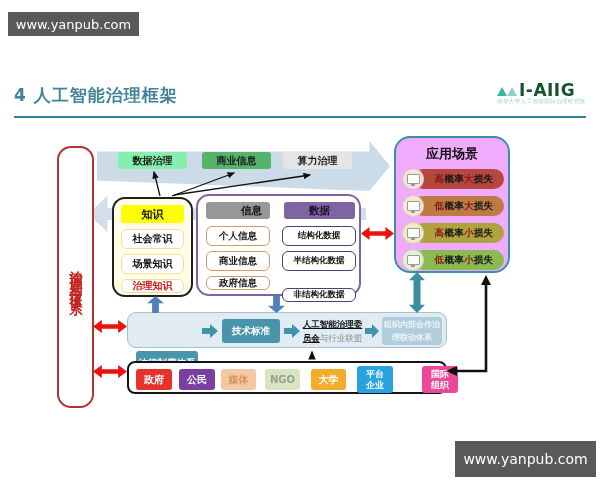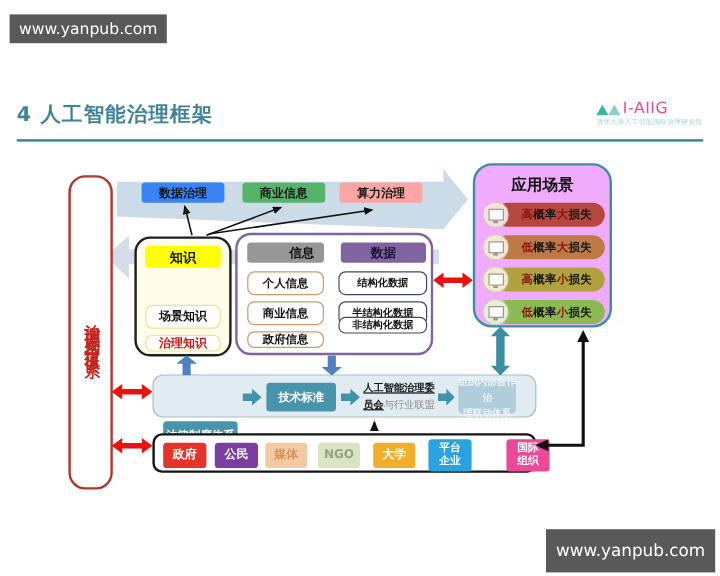--- a/index.html
+++ b/index.html
@@ -13,21 +13,21 @@
   .banner-top{left:8px;top:12px;width:131px;height:24px;font-size:13px;}
   .banner-bottom{left:455px;top:441px;width:141px;height:36px;font-size:14px;}
 
   
   .title{left:14px;top:84px;font-size:17px;font-weight:bold;color:#3f8399;letter-spacing:1px;}
   .underline{left:14px;top:116px;width:572px;height:2px;background:#2f8591;}
   .logo{left:497px;top:85px;width:96px;z-index:3;}
   .logo-row{display:flex;align-items:flex-end;gap:2px;}
   .tri{width:0;height:0;border-left:5px solid transparent;border-right:5px solid transparent;border-bottom:9px solid #3ab3ab;}
   .tri2{border-bottom-color:#8fd0ca;margin-left:-2px;}
-  .logo-text{font-size:13px;font-weight:normal;color:#ec4899;letter-spacing:.5px;line-height:11px;}
+  .logo-text{font-size:17px;font-weight:bold;color:#14532d;letter-spacing:.5px;line-height:11px;}
   .logo-sub{font-size:5.5px;color:#9fd4cf;white-space:nowrap;margin-top:2px;letter-spacing:.4px;}
 
   
   .left-bar{left:57px;top:146px;width:37px;height:262px;border:2px solid #b23531;border-radius:14px;background:#fff;z-index:2;}
   .left-bar span{writing-mode:vertical-rl;font-size:13px;font-weight:bold;color:#c3251f;letter-spacing:4px;}
 
   
   .top-arrow{left:97px;top:141px;width:293px;height:50px;background:#ccdbe8;z-index:1;
     clip-path:polygon(0 21%,93% 21%,93% 0,100% 50%,93% 100%,0 79%);}
   .gov-box{top:152px;height:17px;border-radius:3px;font-size:10px;font-weight:bold;color:#1a1a1a;z-index:3;}
@@ -43,21 +43,21 @@
   .k-item{left:7px;width:63px;height:20px;background:#fff;border:1.5px solid #efe292;border-radius:6px;font-size:10px;font-weight:600;color:#111;}
   .k1{top:30px;} .k2{top:55px;} .k3{top:80px;height:14px;color:#cf1a16;}
 
   
   .p-box{left:196px;top:194px;width:165px;height:102px;background:#fff;border:2px solid #8064a2;border-radius:13px;z-index:2;}
   .i-head{left:8px;top:6px;width:64px;height:17px;background:#979797;border-radius:3px;font-size:10.5px;font-weight:bold;color:#111;padding-left:27px;}
   .i-item{left:8px;width:64px;height:20px;background:#fff;border:1.5px solid #cf9b6e;border-radius:6px;font-size:9.5px;font-weight:600;color:#111;}
   .i1{top:30px;} .i2{top:55px;} .i3{top:80px;height:14px;}
   .d-head{left:86px;top:6px;width:71px;height:17px;background:#8064a2;border-radius:3px;font-size:10.5px;font-weight:bold;color:#14142e;}
   .d-item{left:84px;width:74px;height:20px;background:#fff;border:1.5px solid #44446e;border-radius:6px;font-size:8.5px;font-weight:600;color:#111;}
-  .d1{top:30px;} .d2{top:55px;} .d3{top:68px;height:14px;}
+  .d1{top:30px;} .d2{top:55px;} .d3{top:92px;height:14px;}
 
   
   .app-box{left:394px;top:136px;width:116px;height:137px;background:#f0abfc;border:2.5px solid #3a8fa0;border-radius:16px;z-index:2;}
   .app-title{left:0;top:7px;width:100%;font-size:13px;font-weight:bold;color:#111;text-align:center;}
   .pill{left:8px;width:100px;height:20px;}
   .pp1{top:31px;} .pp2{top:58px;} .pp3{top:85px;} .pp4{top:112px;}
   .pill-bar{left:9px;top:0;width:91px;height:20px;border-radius:10px;}
   .pill-icon{left:-2px;top:-1px;width:22px;height:22px;border-radius:50%;border:1px solid rgba(0,0,0,.12);z-index:2;}
   .mon{width:11px;height:8px;background:#fbfbfb;border:1px solid #999;border-radius:1px;position:relative;}
   .mon::after{content:"";position:absolute;left:3px;bottom:-3px;width:4px;height:2px;background:#999;}
@@ -67,21 +67,21 @@
   
   .proc{left:127px;top:312px;width:320px;height:36px;background:#e0ebf2;border:1.5px solid #a8bfcd;border-radius:9px;z-index:2;}
   .proc-box{top:6px;height:24px;border-radius:3px;color:#fff;font-weight:bold;font-size:9.5px;}
   .pb1{left:8px;width:62px;margin-top:32px;} .pb2{left:94px;width:58px;}
   .chev{top:11px;width:16px;height:14px;background:#4093aa;
     clip-path:polygon(0 28%,50% 28%,50% 0,100% 50%,50% 100%,50% 72%,0 72%);}
   .cv1{left:74px;} .cv2{left:156px;} .cv3{left:237px;width:14px;}
   .committee{left:174px;top:4px;width:61px;height:30px;font-size:8.5px;line-height:14px;text-align:center;color:#111;}
   .committee .b{font-weight:bold;text-decoration:underline;}
   .committee .lt{color:#8a8a8a;}
-  .org-box{left:254px;top:4px;width:48px;height:28px;border-radius:4px;font-size:8px;line-height:13px;font-weight:600;color:#eaf5f9;text-align:center;}
+  .org-box{left:254px;top:4px;width:60px;height:28px;border-radius:4px;font-size:8px;line-height:13px;font-weight:600;color:#eaf5f9;text-align:center;}
 
   
   .stake{left:127px;top:361px;width:320px;height:33px;background:#fff;border:2.5px solid #141414;border-radius:8px;z-index:2;}
   .s-item{top:6px;height:21px;border-radius:3px;font-size:10px;font-weight:bold;line-height:11px;flex-direction:column;}
   .s1{left:7px;width:36px;} .s2{left:50px;width:36px;} .s3{left:92px;width:35px;}
   .s4{left:136px;width:35px;} .s5{left:182px;width:35px;}
   .s6{left:228px;width:36px;top:3px;height:27px;font-size:9px;}
   .s7{left:274px;width:36px;top:3px;height:27px;font-size:9px;}
 
   
@@ -114,28 +114,29 @@
       <span class="logo-text">I-AIIG</span>
     </div>
     <div class="logo-sub">清华大学人工智能国际治理研究院</div>
   </div>
 
   <div class="abs ctr left-bar">
     <span>治理原则与价值体系</span>
   </div>
 
   <div class="abs top-arrow"></div>
-  <div class="abs ctr gov-box gov1" style="background: #3b82f6;">数据治理</div>
+  <div class="abs ctr gov-box gov1" style="background: #86efac;">数据治理</div>
   <div class="abs ctr gov-box gov2" style="background: rgb(85, 179, 106);">商业信息</div>
-  <div class="abs ctr gov-box gov3" style="background: #fca5a5;">算力治理</div>
+  <div class="abs ctr gov-box gov3" style="background: #e5e5e5;">算力治理</div>
 
   <div class="abs gray-arrow"></div>
 
   <div class="abs k-box">
     <div class="abs ctr k-head">知识</div>
+    <div class="abs ctr k-item k1">社会常识</div>
     <div class="abs ctr k-item k2">场景知识</div>
     <div class="abs ctr k-item k3">治理知识</div>
   </div>
 
   <div class="abs p-box">
     <div class="abs ctr i-head">信息</div>
     <div class="abs ctr i-item i1">个人信息</div>
     <div class="abs ctr i-item i2">商业信息</div>
     <div class="abs ctr i-item i3">政府信息</div>
     <div class="abs ctr d-head">数据</div>

